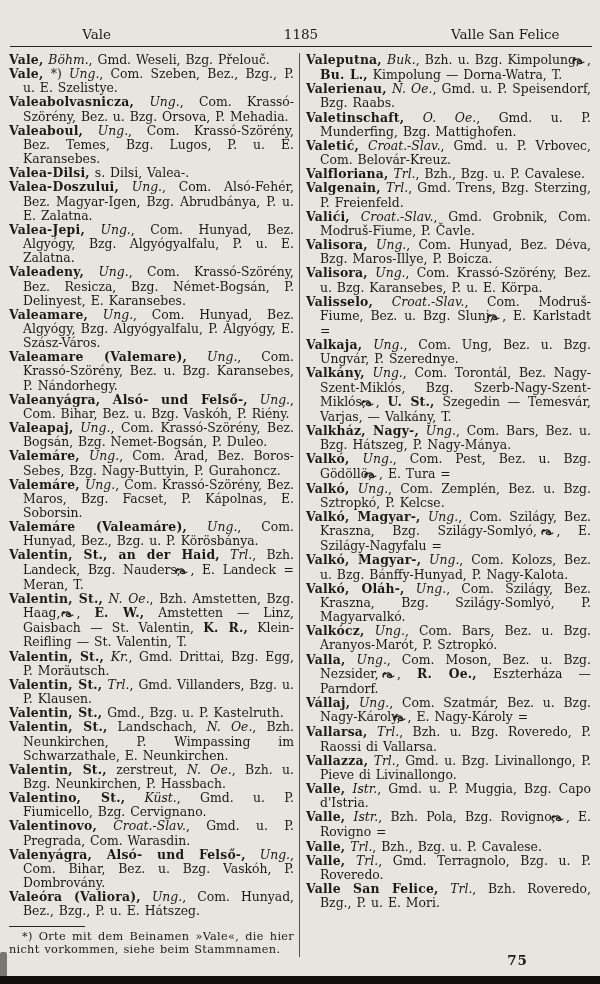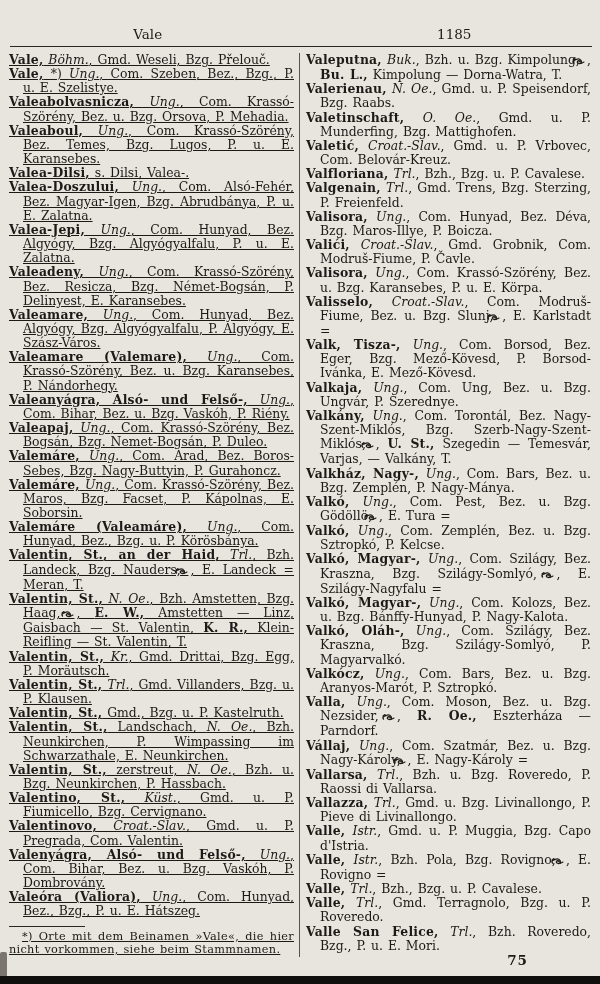--- a/index.html
+++ b/index.html
@@ -10,21 +10,21 @@
     color:#1c1916;
     position:relative;
     overflow:hidden;
   }
   .page{padding:26px 7px 0 9px;position:relative;}
   .hdr{display:flex;font-size:13.5px;margin:0 2px 4px 2px;gap:33px;}
   .hdr > div{flex:1;text-align:center;}
   .hdr-rule{border-bottom:1.6px solid #2b2823;margin:0 1px;}
   .columns{display:flex;min-height:886px;margin-top:6px;}
   .col{width:291px;box-sizing:border-box;}
-  .col-left{border-right:1px solid #55504a;padding-right:5px;text-decoration:underline;}
+  .col-left{border-right:1px solid #55504a;padding-right:5px;}
   .col-right{padding-left:6px;}
   .entry{
     font-size:12.4px;
     line-height:14.15px;
     text-align:justify;
     padding-left:14px;
     text-indent:-14px;
     word-spacing:1px;
   }
   .b{font-weight:bold;letter-spacing:.2px;}
@@ -48,20 +48,21 @@
     background:#55504a;border-radius:2px;opacity:.75;
   }
 </style>
 </head>
 <body>
 
 <div class="page">
   <div class="hdr">
     <div>Vale</div>
     <div>1185</div>
+    <div>Valle San Felice</div>
   </div>
   <div class="hdr-rule"></div>
 
   <div class="columns">
     <div class="col col-left" id="col-left">
         <div class="entry"><span class="b">Vale,</span><span class="i"> Böhm.</span><span class="t">, Gmd. Weseli, Bzg. Přelouč.</span></div>
         <div class="entry"><span class="b">Vale,</span><span class="t"> *) </span><span class="i">Ung.</span><span class="t">, Com. Szeben, Bez., Bzg., P. u. E. Szelistye.</span></div>
         <div class="entry"><span class="b">Valeabolvasnicza,</span><span class="i"> Ung.</span><span class="t">, Com. Krassó-Szörény, Bez. u. Bzg. Orsova, P. Mehadia.</span></div>
         <div class="entry"><span class="b">Valeaboul,</span><span class="i"> Ung.</span><span class="t">, Com. Krassó-Szörény, Bez. Temes, Bzg. Lugos, P. u. E. Karansebes.</span></div>
         <div class="entry"><span class="b">Valea-Dilsi,</span><span class="t"> s. Dilsi, Valea-.</span></div>
@@ -82,50 +83,49 @@
         <div class="entry"><span class="b">Valentin, St.,</span><span class="i"> N. Oe.</span><span class="t">, Bzh. Amstetten, Bzg. Haag, </span><span class="posthorn"><svg width="13" height="8" viewBox="0 0 26 14" aria-hidden="true">
               <path d="M3 11 C1 9 2 6 5 5 L8 4 C12 2 16 3 18 6 C20 9 18 12 15 12 C12 12 10 10 11 8 C12 6 15 6 16 8" fill="none" stroke="currentColor" stroke-width="2.7" stroke-linecap="round"></path>
               <path d="M2 5 L6 2 M18 12 L24 9" fill="none" stroke="currentColor" stroke-width="2.2" stroke-linecap="round"></path>
             </svg></span><span class="t">, </span><span class="b">E. W.,</span><span class="t"> Amstetten — Linz, Gaisbach — St. Valentin, </span><span class="b">K. R.,</span><span class="t"> Klein-Reifling — St. Valentin, T.</span></div>
         <div class="entry"><span class="b">Valentin, St.,</span><span class="i"> Kr.</span><span class="t">, Gmd. Drittai, Bzg. Egg, P. Moräutsch.</span></div>
         <div class="entry"><span class="b">Valentin, St.,</span><span class="i"> Trl.</span><span class="t">, Gmd. Villanders, Bzg. u. P. Klausen.</span></div>
         <div class="entry"><span class="b">Valentin, St.,</span><span class="t"> Gmd., Bzg. u. P. Kastelruth.</span></div>
         <div class="entry"><span class="b">Valentin, St.,</span><span class="t"> Landschach, </span><span class="i">N. Oe.</span><span class="t">, Bzh. Neunkirchen, P. Wimpassing im Schwarzathale, E. Neunkirchen.</span></div>
         <div class="entry"><span class="b">Valentin, St.,</span><span class="t"> zerstreut, </span><span class="i">N. Oe.</span><span class="t">, Bzh. u. Bzg. Neunkirchen, P. Hassbach.</span></div>
         <div class="entry"><span class="b">Valentino, St.,</span><span class="i"> Küst.</span><span class="t">, Gmd. u. P. Fiumicello, Bzg. Cervignano.</span></div>
-        <div class="entry"><span class="b">Valentinovo,</span><span class="i"> Croat.-Slav.</span><span class="t">, Gmd. u. P. Pregrada, Com. Valentin.</span></div>
+        <div class="entry"><span class="b">Valentinovo,</span><span class="i"> Croat.-Slav.</span><span class="t">, Gmd. u. P. Pregrada, Com. Warasdin.</span></div>
         <div class="entry"><span class="b">Valenyágra, Alsó- und Felső-,</span><span class="i"> Ung.</span><span class="t">, Com. Bihar, Bez. u. Bzg. Vaskóh, P. Dombrovány.</span></div>
         <div class="entry"><span class="b">Valeóra (Valiora),</span><span class="i"> Ung.</span><span class="t">, Com. Hunyad, Bez., Bzg., P. u. E. Hátszeg.</span></div>
         <div class="fn-rule"></div>
         <div class="footnote">*) Orte mit dem Beinamen »Vale«, die hier nicht vorkommen, siehe beim Stammnamen.</div>
       </div>
     <div class="col col-right" id="col-right">
         <div class="entry"><span class="b">Valeputna,</span><span class="i"> Buk.</span><span class="t">, Bzh. u. Bzg. Kimpolung, </span><span class="posthorn"><svg width="13" height="8" viewBox="0 0 26 14" aria-hidden="true">
               <path d="M3 11 C1 9 2 6 5 5 L8 4 C12 2 16 3 18 6 C20 9 18 12 15 12 C12 12 10 10 11 8 C12 6 15 6 16 8" fill="none" stroke="currentColor" stroke-width="2.7" stroke-linecap="round"></path>
               <path d="M2 5 L6 2 M18 12 L24 9" fill="none" stroke="currentColor" stroke-width="2.2" stroke-linecap="round"></path>
             </svg></span><span class="t">, </span><span class="b">Bu. L.,</span><span class="t"> Kimpolung — Dorna-Watra, T.</span></div>
         <div class="entry"><span class="b">Valerienau,</span><span class="i"> N. Oe.</span><span class="t">, Gmd. u. P. Speisendorf, Bzg. Raabs.</span></div>
         <div class="entry"><span class="b">Valetinschaft,</span><span class="i"> O. Oe.</span><span class="t">, Gmd. u. P. Munderfing, Bzg. Mattighofen.</span></div>
         <div class="entry"><span class="b">Valetić,</span><span class="i"> Croat.-Slav.</span><span class="t">, Gmd. u. P. Vrbovec, Com. Belovár-Kreuz.</span></div>
         <div class="entry"><span class="b">Valfloriana,</span><span class="i"> Trl.</span><span class="t">, Bzh., Bzg. u. P. Cavalese.</span></div>
         <div class="entry"><span class="b">Valgenain,</span><span class="i"> Trl.</span><span class="t">, Gmd. Trens, Bzg. Sterzing, P. Freienfeld.</span></div>
+        <div class="entry"><span class="b">Valići,</span><span class="i"> Croat.-Slav.</span><span class="t">, Gmd. Grobnik, Com. Modruš-Fiume, P. Čavle.</span></div>
         <div class="entry"><span class="b">Valisora,</span><span class="i"> Ung.</span><span class="t">, Com. Hunyad, Bez. Déva, Bzg. Maros-Illye, P. Boicza.</span></div>
-        <div class="entry"><span class="b">Valići,</span><span class="i"> Croat.-Slav.</span><span class="t">, Gmd. Grobnik, Com. Modruš-Fiume, P. Čavle.</span></div>
         <div class="entry"><span class="b">Valisora,</span><span class="i"> Ung.</span><span class="t">, Com. Krassó-Szörény, Bez. u. Bzg. Karansebes, P. u. E. Körpa.</span></div>
         <div class="entry"><span class="b">Valisselo,</span><span class="i"> Croat.-Slav.</span><span class="t">, Com. Modruš-Fiume, Bez. u. Bzg. Slunj, </span><span class="posthorn"><svg width="13" height="8" viewBox="0 0 26 14" aria-hidden="true">
               <path d="M3 11 C1 9 2 6 5 5 L8 4 C12 2 16 3 18 6 C20 9 18 12 15 12 C12 12 10 10 11 8 C12 6 15 6 16 8" fill="none" stroke="currentColor" stroke-width="2.7" stroke-linecap="round"></path>
               <path d="M2 5 L6 2 M18 12 L24 9" fill="none" stroke="currentColor" stroke-width="2.2" stroke-linecap="round"></path>
             </svg></span><span class="t">, E. Karlstadt =</span></div>
-        <div class="entry"><span class="b">Valk, Tisza-,</span><span class="i"> Ung.</span><span class="t">, Com. Borsod, Bez. Eger, Bzg. Mező-Kövesd, P. Borsod-Ivánka, E. Mező-Kövesd.</span></div>
         <div class="entry"><span class="b">Valkaja,</span><span class="i"> Ung.</span><span class="t">, Com. Ung, Bez. u. Bzg. Ungvár, P. Szerednye.</span></div>
         <div class="entry"><span class="b">Valkány,</span><span class="i"> Ung.</span><span class="t">, Com. Torontál, Bez. Nagy-Szent-Miklós, Bzg. Szerb-Nagy-Szent-Miklós, </span><span class="posthorn"><svg width="13" height="8" viewBox="0 0 26 14" aria-hidden="true">
               <path d="M3 11 C1 9 2 6 5 5 L8 4 C12 2 16 3 18 6 C20 9 18 12 15 12 C12 12 10 10 11 8 C12 6 15 6 16 8" fill="none" stroke="currentColor" stroke-width="2.7" stroke-linecap="round"></path>
               <path d="M2 5 L6 2 M18 12 L24 9" fill="none" stroke="currentColor" stroke-width="2.2" stroke-linecap="round"></path>
             </svg></span><span class="t">, </span><span class="b">U. St.,</span><span class="t"> Szegedin — Temesvár, Varjas, — Valkány, T.</span></div>
-        <div class="entry"><span class="b">Valkház, Nagy-,</span><span class="i"> Ung.</span><span class="t">, Com. Bars, Bez. u. Bzg. Zemplén, P. Nagy-Mánya.</span></div>
+        <div class="entry"><span class="b">Valkház, Nagy-,</span><span class="i"> Ung.</span><span class="t">, Com. Bars, Bez. u. Bzg. Hátszeg, P. Nagy-Mánya.</span></div>
         <div class="entry"><span class="b">Valkó,</span><span class="i"> Ung.</span><span class="t">, Com. Pest, Bez. u. Bzg. Gödöllö, </span><span class="posthorn"><svg width="13" height="8" viewBox="0 0 26 14" aria-hidden="true">
               <path d="M3 11 C1 9 2 6 5 5 L8 4 C12 2 16 3 18 6 C20 9 18 12 15 12 C12 12 10 10 11 8 C12 6 15 6 16 8" fill="none" stroke="currentColor" stroke-width="2.7" stroke-linecap="round"></path>
               <path d="M2 5 L6 2 M18 12 L24 9" fill="none" stroke="currentColor" stroke-width="2.2" stroke-linecap="round"></path>
             </svg></span><span class="t">, E. Tura =</span></div>
         <div class="entry"><span class="b">Valkó,</span><span class="i"> Ung.</span><span class="t">, Com. Zemplén, Bez. u. Bzg. Sztropkó, P. Kelcse.</span></div>
         <div class="entry"><span class="b">Valkó, Magyar-,</span><span class="i"> Ung.</span><span class="t">, Com. Szilágy, Bez. Kraszna, Bzg. Szilágy-Somlyó, </span><span class="posthorn"><svg width="13" height="8" viewBox="0 0 26 14" aria-hidden="true">
               <path d="M3 11 C1 9 2 6 5 5 L8 4 C12 2 16 3 18 6 C20 9 18 12 15 12 C12 12 10 10 11 8 C12 6 15 6 16 8" fill="none" stroke="currentColor" stroke-width="2.7" stroke-linecap="round"></path>
               <path d="M2 5 L6 2 M18 12 L24 9" fill="none" stroke="currentColor" stroke-width="2.2" stroke-linecap="round"></path>
             </svg></span><span class="t">, E. Szilágy-Nagyfalu =</span></div>
         <div class="entry"><span class="b">Valkó, Magyar-,</span><span class="i"> Ung.</span><span class="t">, Com. Kolozs, Bez. u. Bzg. Bánffy-Hunyad, P. Nagy-Kalota.</span></div>

